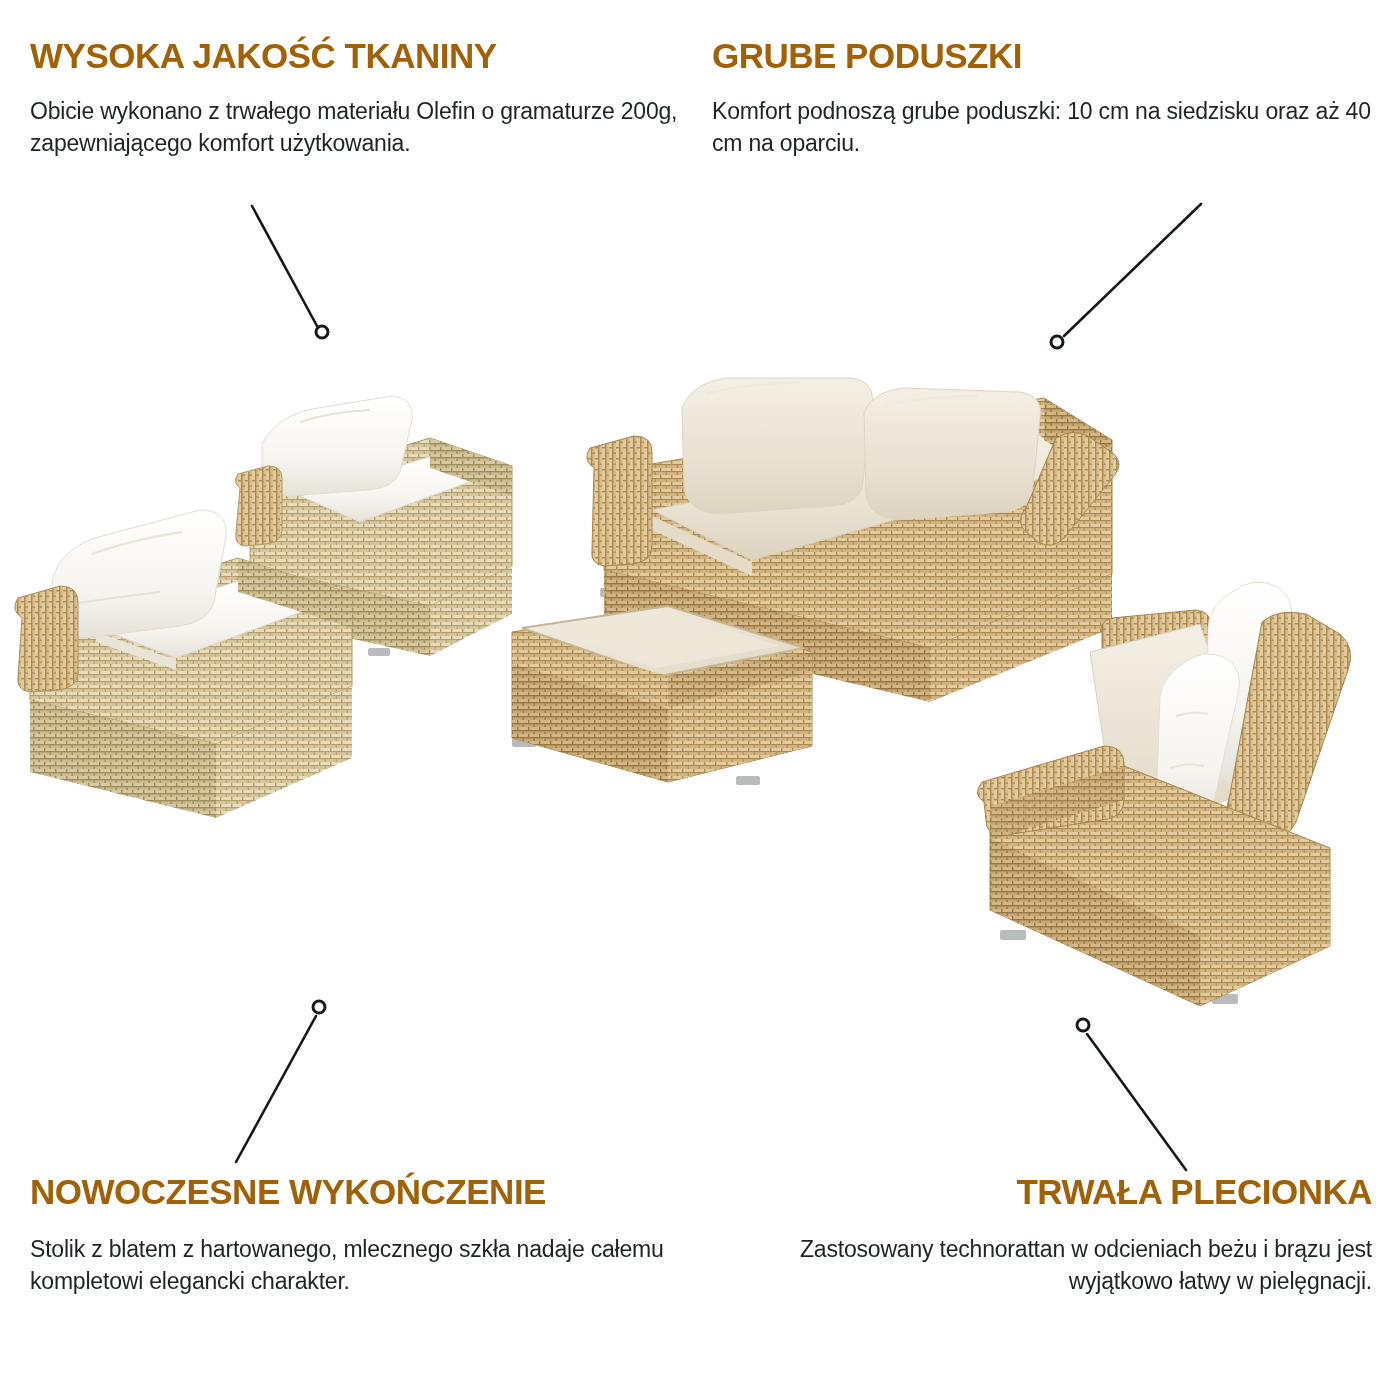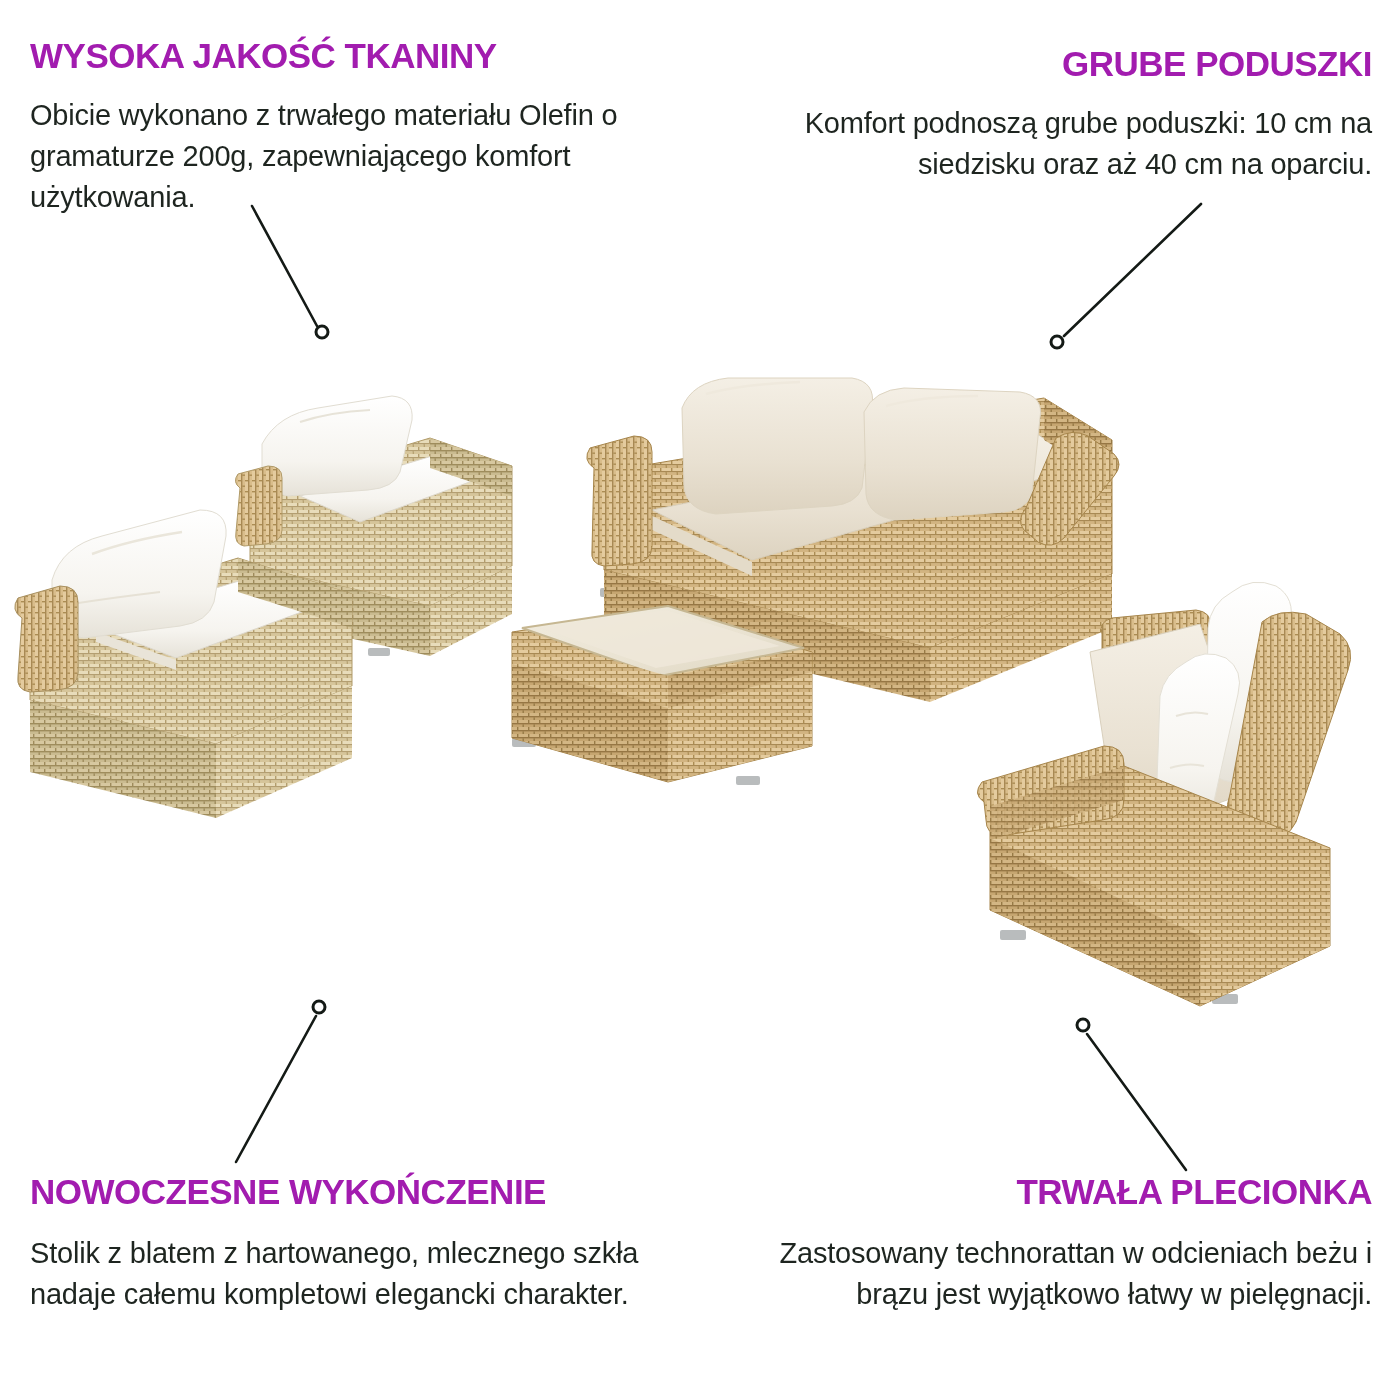--- a/index.html
+++ b/index.html
@@ -14,33 +14,33 @@
   .stage{position:absolute;inset:0;width:1400px;height:1400px;}
 
   
   .block{position:absolute;}
   .block h2{
     margin:0 0 20px 0;
     font-size:35px;
     font-weight:700;
     letter-spacing:-0.5px;
     line-height:1.05;
-    color:#a21caf;
+    color:#a16207;
     white-space:nowrap;
   }
   .block p{
     margin:0;
-    font-size:29px;
+    font-size:23px;
     font-weight:400;
     line-height:1.42;
     color:#1e2520;
     letter-spacing:-0.2px;
   }
   #blk-tl{left:30px;top:38px;width:660px;text-align:left;}
-  #blk-tr{right:28px;top:46px;width:660px;text-align:right;}
+  #blk-tr{right:28px;top:38px;width:660px;text-align:left;}
   #blk-bl{left:30px;top:1174px;width:660px;text-align:left;}
   #blk-br{right:28px;top:1174px;width:660px;text-align:right;}
   #blk-bl h2, #blk-br h2{margin-bottom:22px;}
 
   
   .pointers{position:absolute;left:0;top:0;width:1400px;height:1400px;pointer-events:none;}
 
   
   .scene{position:absolute;left:0;top:370px;width:1400px;height:660px;}
 </style>

